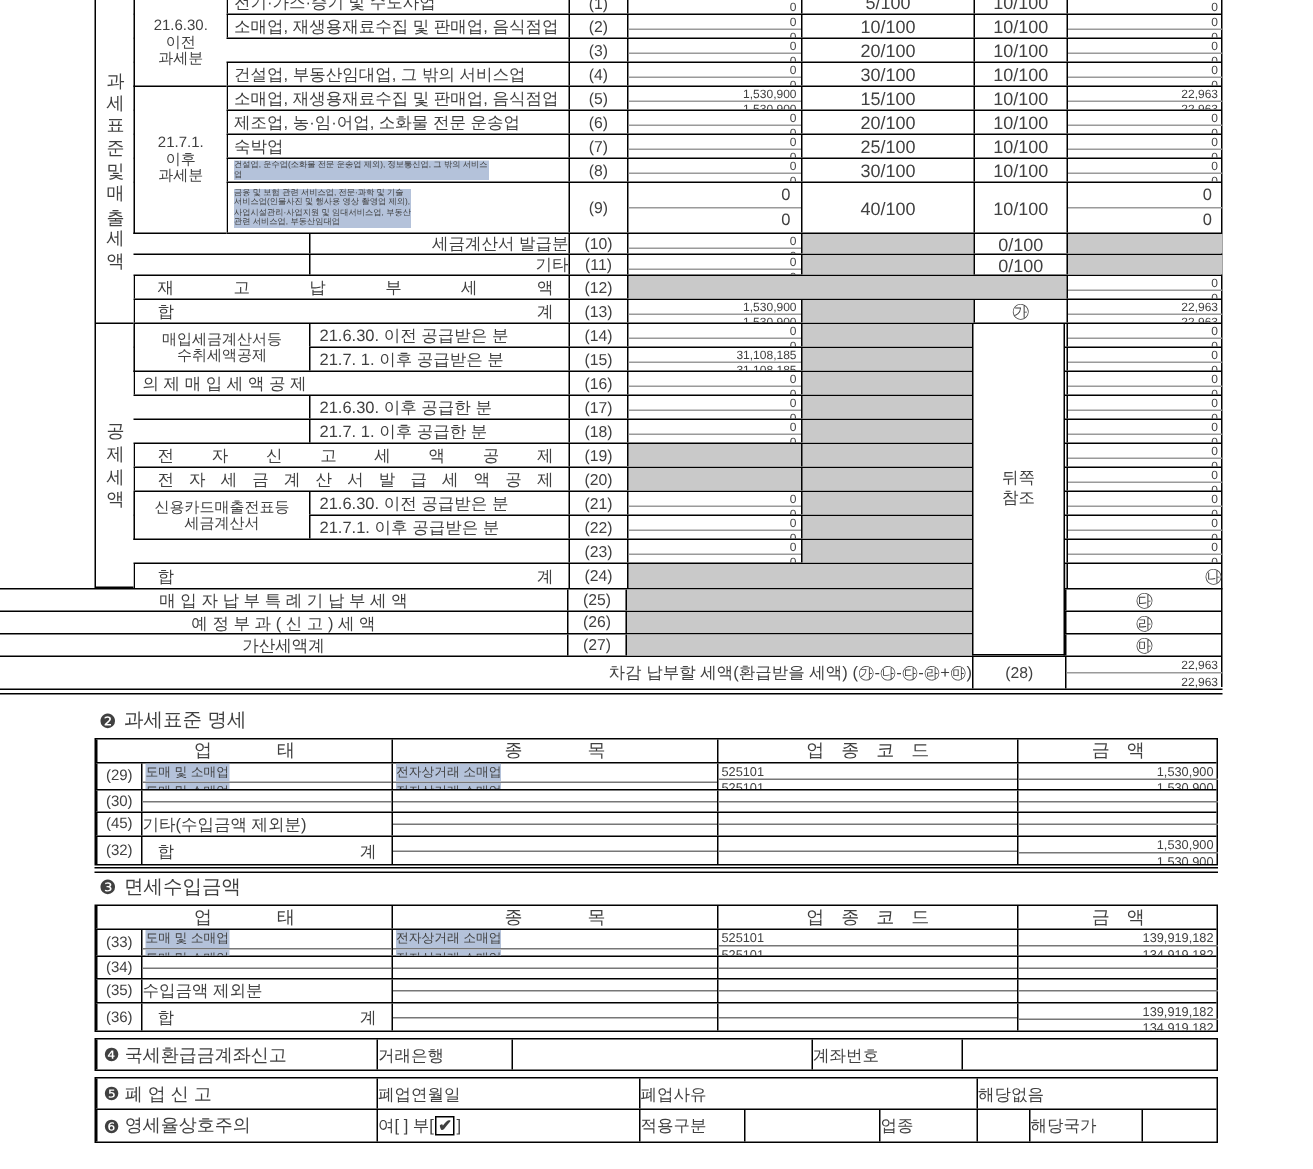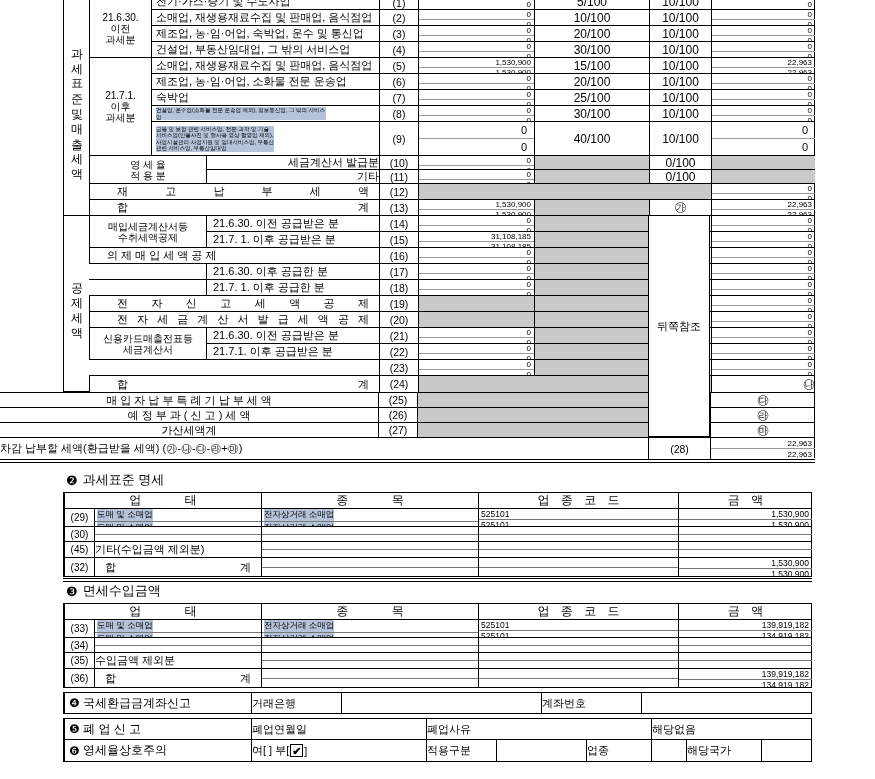--- a/index.html
+++ b/index.html
@@ -1,27 +1,27 @@
 <!DOCTYPE html>
 <html><head>
 <meta charset="utf-8">
 <style>
   *{box-sizing:border-box;margin:0;padding:0}
   body{margin:0;background:#fff}
-  .page{position:relative;width:875px;height:779px;background:#fff;color:#000000;
+  .page{position:relative;width:875px;height:779px;background:#fff;color:#404040;
         font-family:"Liberation Sans",sans-serif;overflow:hidden}
   
   .mt{position:absolute;left:63px;top:0;width:752px;height:392px;border-left:1px solid #000;border-right:1px solid #000;background:#fff}
   .bt{position:absolute;left:0;top:392px;width:815px;height:66px;border-right:1px solid #000;border-top:1px solid #000;background:#fff}
   .row{position:relative;border-bottom:1px solid #000}
   .c{position:absolute;top:0;bottom:0;border-left:1px solid #000;display:flex;align-items:center;overflow:hidden;font-size:11px;white-space:nowrap}
   .nb{border-left:none}
   .desc{left:87px;width:228px;padding-left:4px}
   .desc2{left:142px;width:173px;padding-left:6px}
-  .full{left:25px;width:290px;padding-left:17px}
+  .full{left:25px;width:290px;padding-left:5px}
   .no{left:315px;width:39px;justify-content:center;font-size:10.5px}
   .vp{left:354px;width:116px;flex-direction:column;align-items:stretch}
   .rp{left:470px;width:115px;justify-content:center;font-size:12px}
   .r2c{left:585px;width:62px;justify-content:center;font-size:12px}
   .tp{left:647px;width:104px;flex-direction:column;align-items:stretch}
   .l{flex:1;display:flex;align-items:center;justify-content:flex-end;padding-right:3px;font-size:8px}
   .l1{border-bottom:1px solid #9a9a9a}
   .big .l{font-size:11px;padding-right:7px}
   .g{background:#c9c9c9}
   .ctr{justify-content:flex-end;padding-left:0}
@@ -29,27 +29,27 @@
   .tiny span{font-size:5.5px;line-height:6.5px;white-space:normal;display:inline-block}
   .w170 span{width:170px}
   .w118 span{width:118px}
   .hl{background:#b4c2da}
   .clip{align-items:flex-end}
   
   .side{position:absolute;left:0;width:25px;background:#fff;border-bottom:1px solid #000;display:flex;align-items:center;justify-content:center;
         writing-mode:vertical-rl;text-orientation:upright;font-size:12px;letter-spacing:3px}
   .grp{position:absolute;background:#fff;border-left:1px solid #000;border-bottom:1px solid #000;display:flex;flex-direction:column;align-items:center;justify-content:center;font-size:10px;line-height:11px;text-align:center}
   .backref{position:absolute;left:648px;top:216px;width:62px;height:221px;background:#fff;border-left:1px solid #000;border-right:1px solid #000;border-bottom:1px solid #000;
-        display:flex;flex-direction:row;align-items:center;justify-content:center;font-size:11px;line-height:13px}
+        display:flex;flex-direction:column;align-items:center;justify-content:center;font-size:11px;line-height:13px}
   .mark{font-size:12px}
   .blab{left:0;width:378px;justify-content:center}
   .bno{left:378px;width:39px;justify-content:center;font-size:10.5px}
   .bg1{left:417px;width:231px}
   .bmk{left:710px;width:105px;justify-content:center}
-  .b28l{left:0;width:648px;justify-content:flex-start}
+  .b28l{left:0;width:648px;justify-content:flex-end}
   .b28n{left:648px;width:62px;justify-content:center;font-size:10.5px}
   .dbl{position:absolute;height:4px;border-top:1px solid #000;border-bottom:1px solid #000}
   
   .shead{position:absolute;left:66px;font-size:13px;display:flex;gap:5px;align-items:center}
   .sec{position:absolute;left:63px;width:749px;border:1px solid #000;background:#fff}
   .srow{position:relative;border-bottom:1px solid #000}
   .srow:last-child{border-bottom:none}
   .sc{position:absolute;top:0;bottom:0;border-left:1px solid #000;overflow:hidden;display:flex;align-items:center;font-size:11px;white-space:nowrap}
   .sno{left:0;width:30px;justify-content:center;font-size:10px}
   .sup{left:30px;width:167px}
@@ -112,23 +112,20 @@
         </div>
       <div class="c r2c">
           <span>10/100</span>
         </div>
       <div class="c tp">
           <div class="l l1">0</div>
           <div class="l">0</div>
         </div>
     </div>
     <div class="row" style="height:16px">
-      <div class="c desc">
-          <span>제조업, 농·임·어업, 숙박업, 운수 및 통신업</span>
-        </div>
       <div class="c no">
           <span>(3)</span>
         </div>
       <div class="c vp">
           <div class="l l1">0</div>
           <div class="l">0</div>
         </div>
       <div class="c rp">
           <span>20/100</span>
         </div>
@@ -527,24 +524,20 @@
       </div>
     <div class="grp" style="left:25px;width:62px;top:0;height:58px">
       <div>21.6.30.</div>
         <div>이전</div>
         <div>과세분</div>
     </div>
     <div class="grp" style="left:25px;width:62px;top:58px;height:98px">
       <div>21.7.1.</div>
         <div>이후</div>
         <div>과세분</div>
-    </div>
-    <div class="grp" style="left:25px;width:117px;top:156px;height:28px">
-      <div>영 세 율</div>
-        <div>적 용 분</div>
     </div>
     <div class="grp" style="left:25px;width:117px;top:216px;height:32px">
       <div>매입세금계산서등</div>
         <div>수취세액공제</div>
     </div>
     <div class="grp" style="left:25px;width:117px;top:328px;height:32px">
       <div>신용카드매출전표등</div>
         <div>세금계산서</div>
     </div>
   </div>

